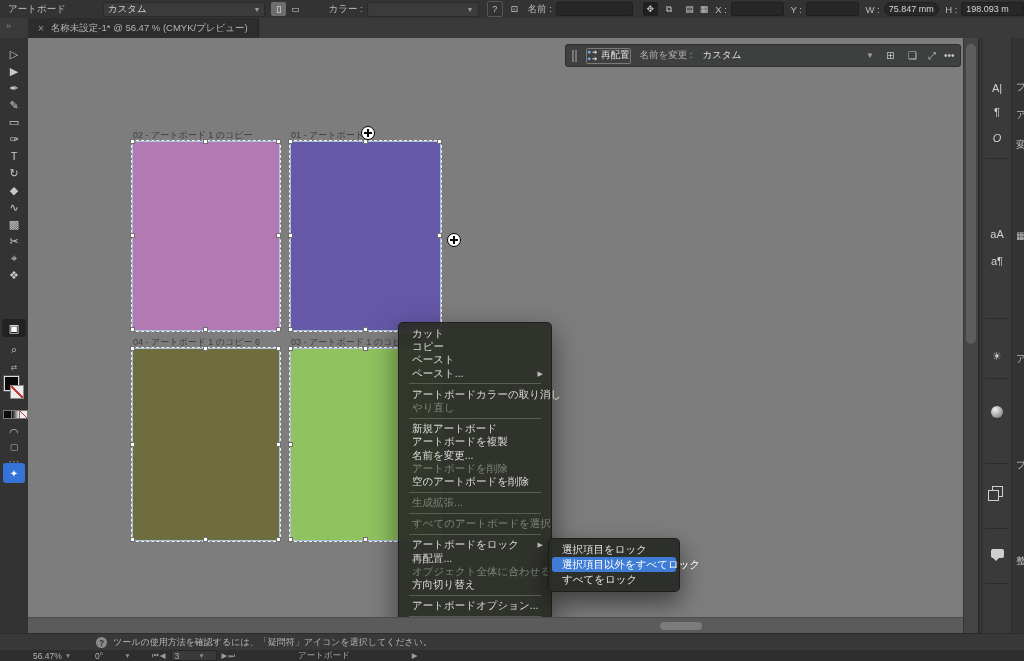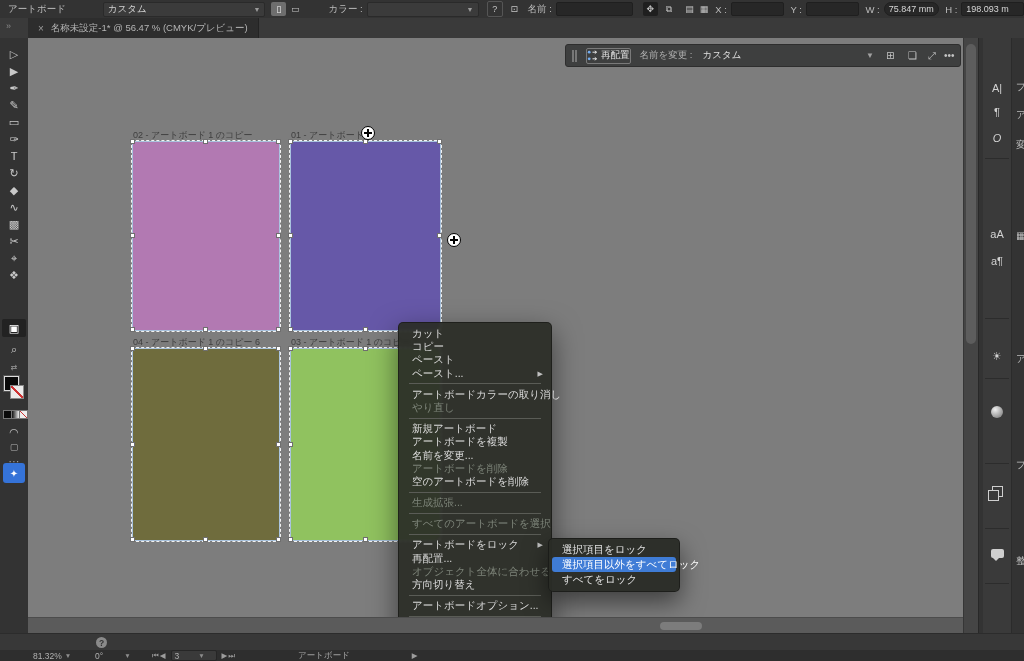--- a/index.html
+++ b/index.html
@@ -371,25 +371,26 @@
         <div class="edge-lbl" style="top: 100px;">変</div>
         <div class="edge-lbl" style="top: 192px;">▦</div>
         <div class="edge-lbl" style="top: 314px;">ア</div>
         <div class="edge-lbl" style="top: 420px;">プ</div>
         <div class="edge-lbl" style="top: 516px;">整</div>
       </div>
   </div>
 
   <div id="hint-bar" class="abs">
     <span id="hint-q">?</span>
+    <span>ツールの使用方法を確認するには、「疑問符」アイコンを選択してください。</span>
   </div>
 
   <div id="status-bar" class="abs">
     <span class="sb-box" style="margin-left:30px;width:44px;">
-      <span>81.32%</span>
+      <span>56.47%</span>
       <span class="sb-chev">▼</span>
     </span>
     <span class="sb-box" style="margin-left:12px;width:40px;">
       <span>0°</span>
       <span class="sb-chev" style="margin-left:18px;">▼</span>
     </span>
     <span class="sb-nav" style="margin-left:14px;">⏮</span>
     <span class="sb-nav">◀</span>
     <span class="sb-box" style="width:38px;background:#3a3a3a;border:1px solid #262626;border-radius:2px;height:9px;margin-left:4px;">
       <span>3</span>

